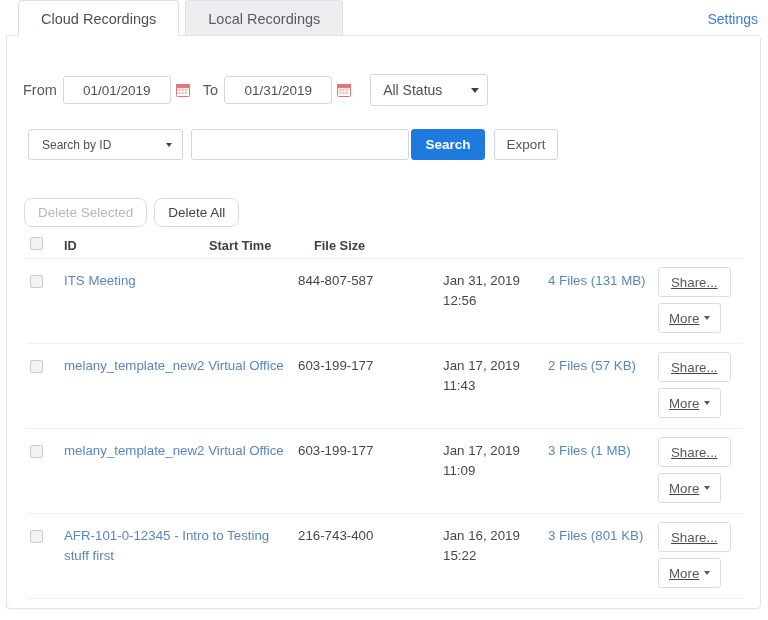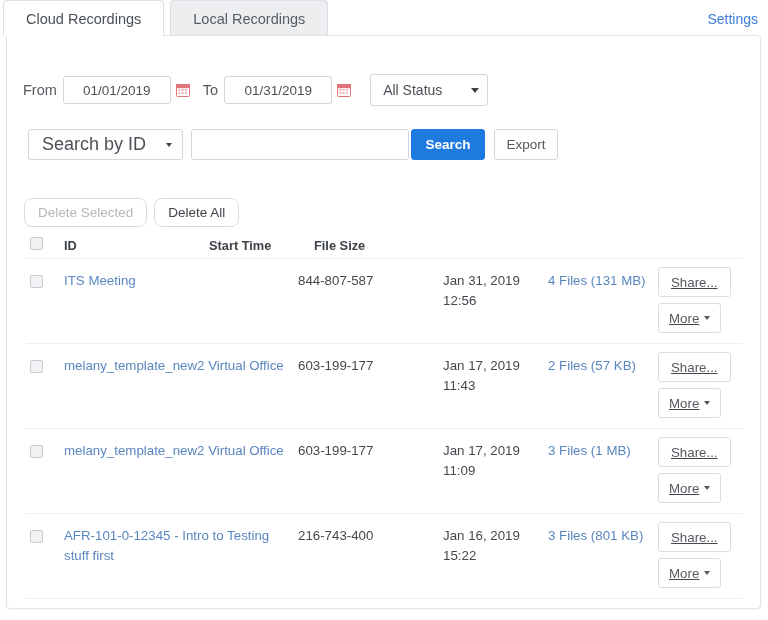--- a/index.html
+++ b/index.html
@@ -33,21 +33,21 @@
     cursor: pointer;
     white-space: nowrap;
   }
   .tab.active {
     background: #ffffff;
     color: #4a5057;
     border-color: #dcdfe3;
     position: relative;
     z-index: 3;
   }
-  .tab-cloud { margin-left: 3px; }
+  .tab-cloud { margin-left: 18px; }
   .tab-local { margin-left: 6px; }
 
   .settings-link {
     position: absolute;
     right: 10px; top: 11px;
     font-size: 14px;
     color: #3b7dd8;
     cursor: pointer;
   }
 
@@ -128,21 +128,21 @@
   }
   .search-by {
     width: 155px; height: 31px;
     border: 1px solid #d3d6da;
     border-radius: 3px;
     background: #fff;
     display: flex;
     align-items: center;
     justify-content: space-between;
     padding: 0 10px 0 13px;
-    font-size: 18px;
+    font-size: 12px;
     color: #4d5157;
     cursor: pointer;
   }
   .search-input {
     margin-left: 8px;
     width: 218px; height: 31px;
     border: 1px solid #d3d6da;
     border-radius: 3px;
     background: #fff;
     font-family: "Liberation Sans", sans-serif;

